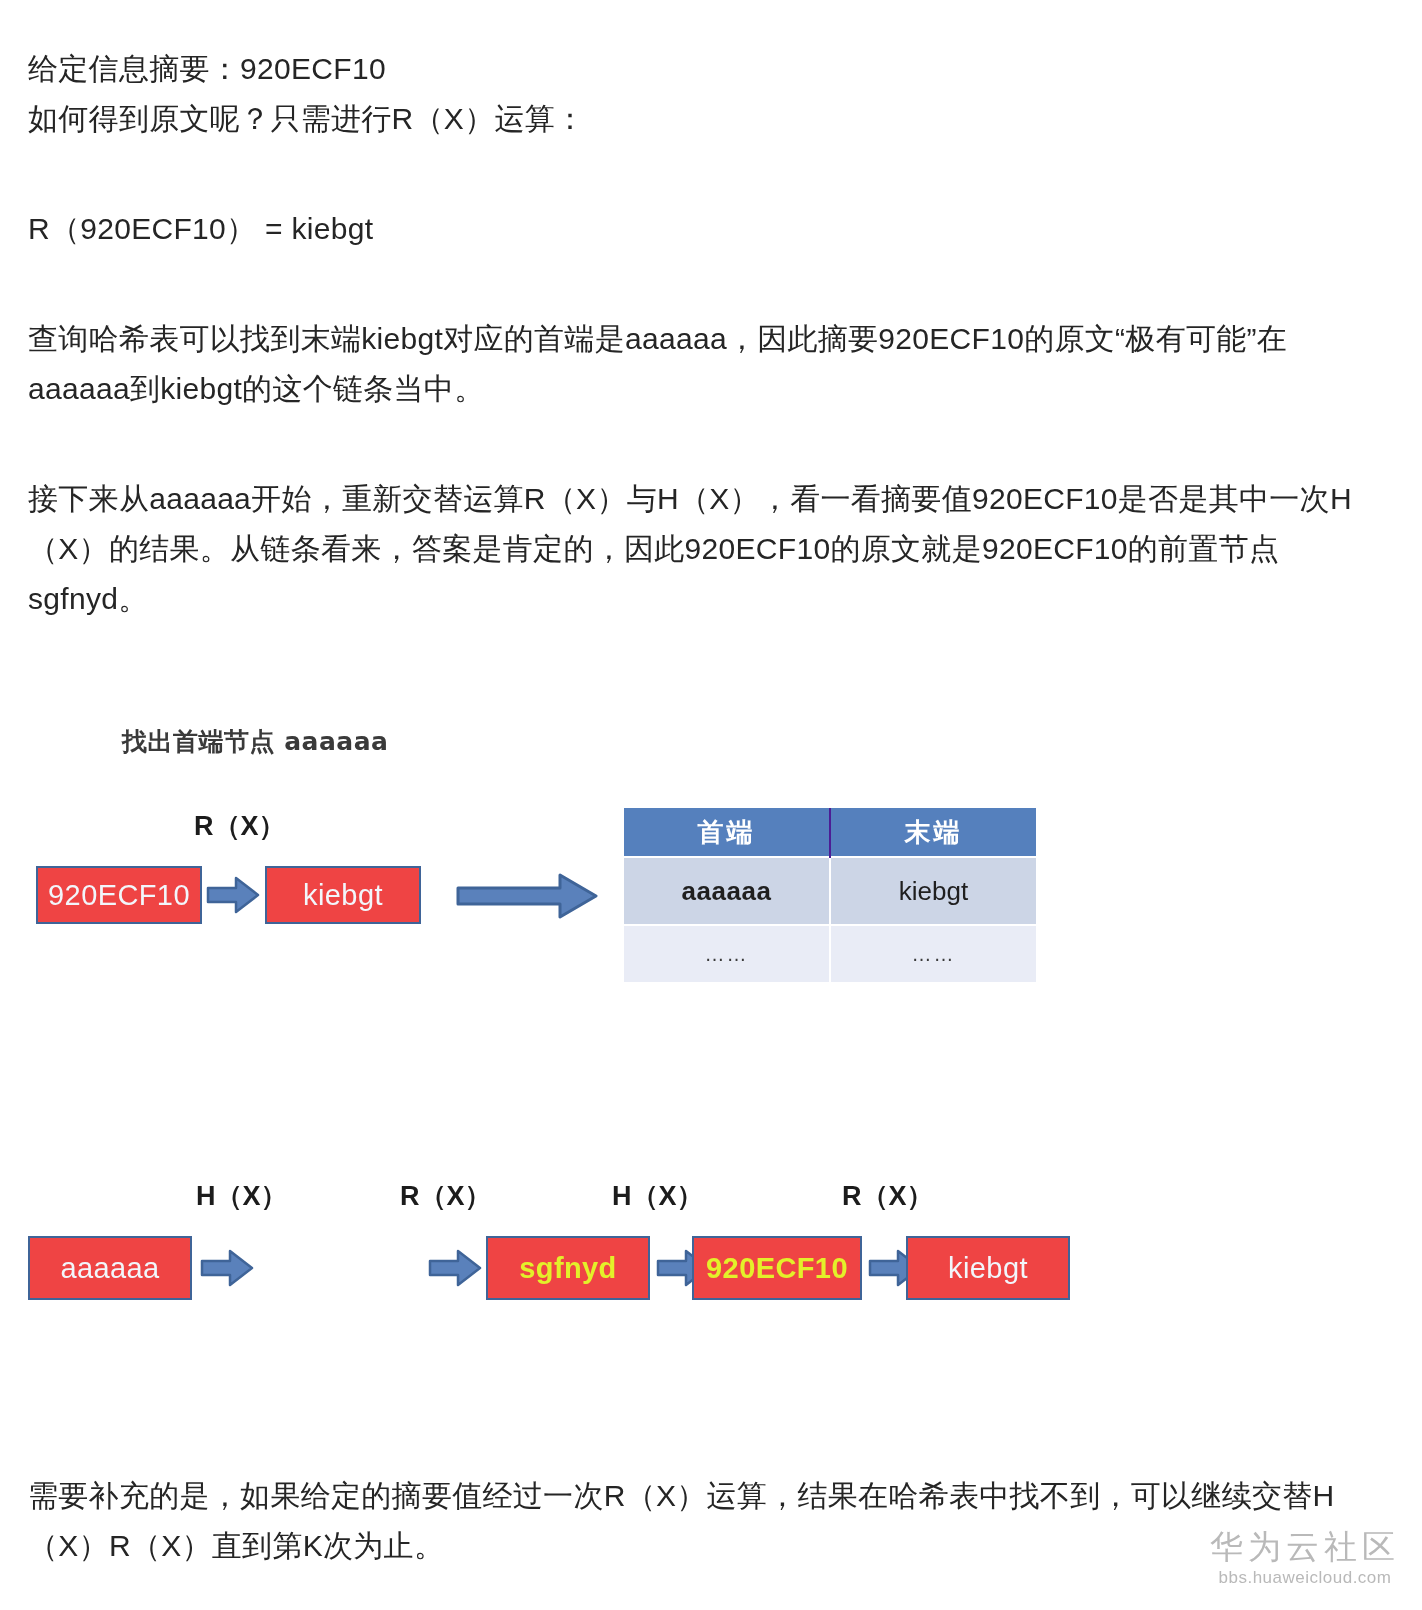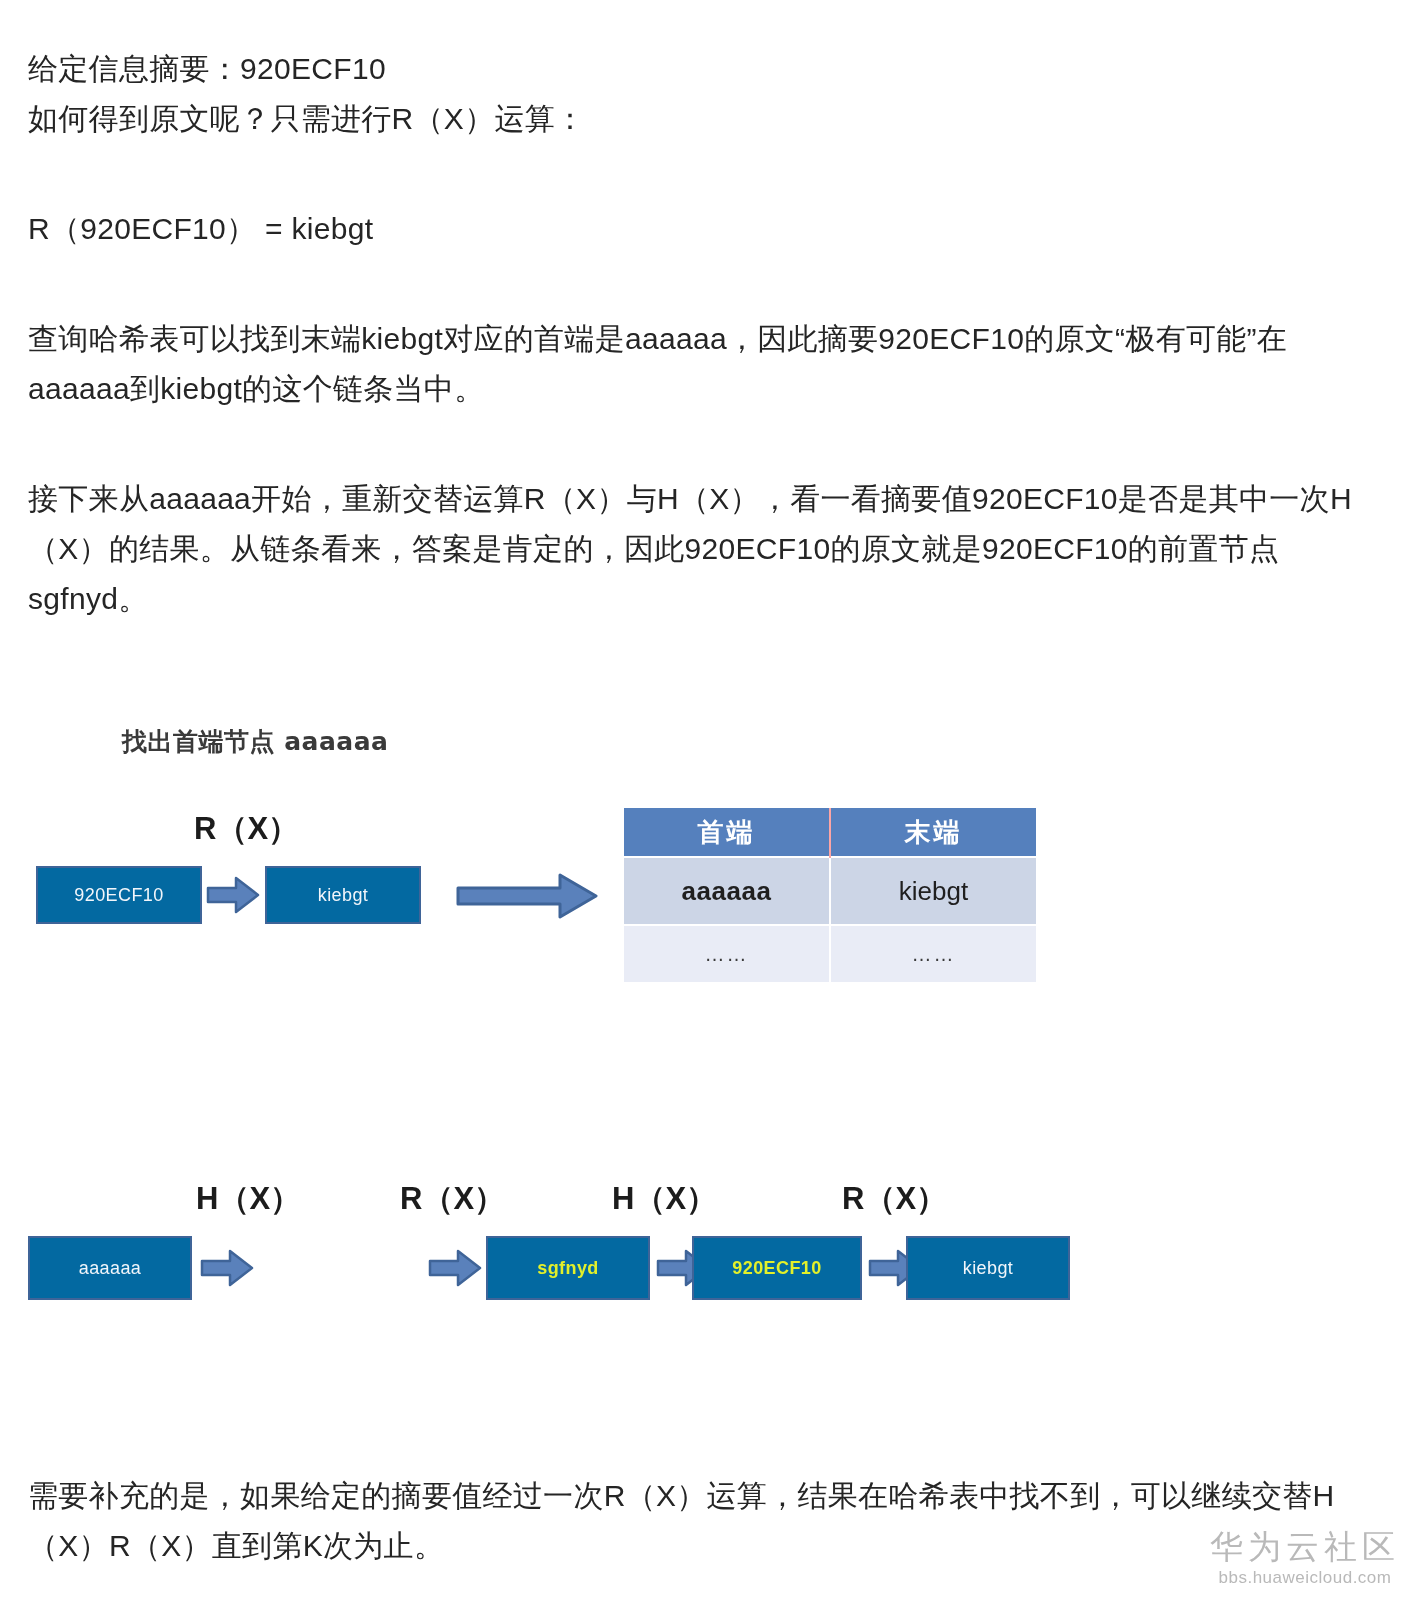--- a/index.html
+++ b/index.html
@@ -51,36 +51,36 @@
     color: #3a3a3a;
     white-space: nowrap;
     letter-spacing: 0.5px;
   }
   .cap1 { left: 122px; top: 725px; }
   .cap2 { left: 86px;  top: 1090px; }
 
   .op-label {
     position: absolute;
     font-family: "Liberation Sans", sans-serif;
-    font-size: 31px;
+    font-size: 27px;
     font-weight: 700;
     color: #1c1c1c;
     white-space: nowrap;
   }
 
   .node {
     position: absolute;
-    background: #0369a1;
+    background: #ef4444;
     border: 2px solid #3f6498;
     box-sizing: border-box;
     display: flex;
     align-items: center;
     justify-content: center;
     font-family: "Liberation Sans", sans-serif;
-    font-size: 18px;
+    font-size: 29px;
     color: #f2f6fb;
     letter-spacing: 0.4px;
   }
   .node.hl { color: #e3f02a; font-weight: 700; }
 
   
   .arrow-sm {
     position: absolute;
     width: 54px;
     height: 40px;
@@ -100,21 +100,21 @@
     border-collapse: collapse;
     table-layout: fixed;
     font-family: "DejaVu Sans", "Liberation Sans", sans-serif;
   }
   .rt th {
     background: #5580bd;
     color: #ffffff;
     font-size: 26px;
     font-weight: 700;
     height: 46px;
-    border-right: 2px solid #fca5a5;
+    border-right: 2px solid #4c1d95;
     letter-spacing: 3px;
   }
   .rt th:last-child { border-right: none; }
   .rt td {
     height: 64px;
     text-align: center;
     font-size: 26px;
     border-right: 2px solid #ffffff;
     border-top: 2px solid #ffffff;
     font-family: "Liberation Sans", sans-serif;

